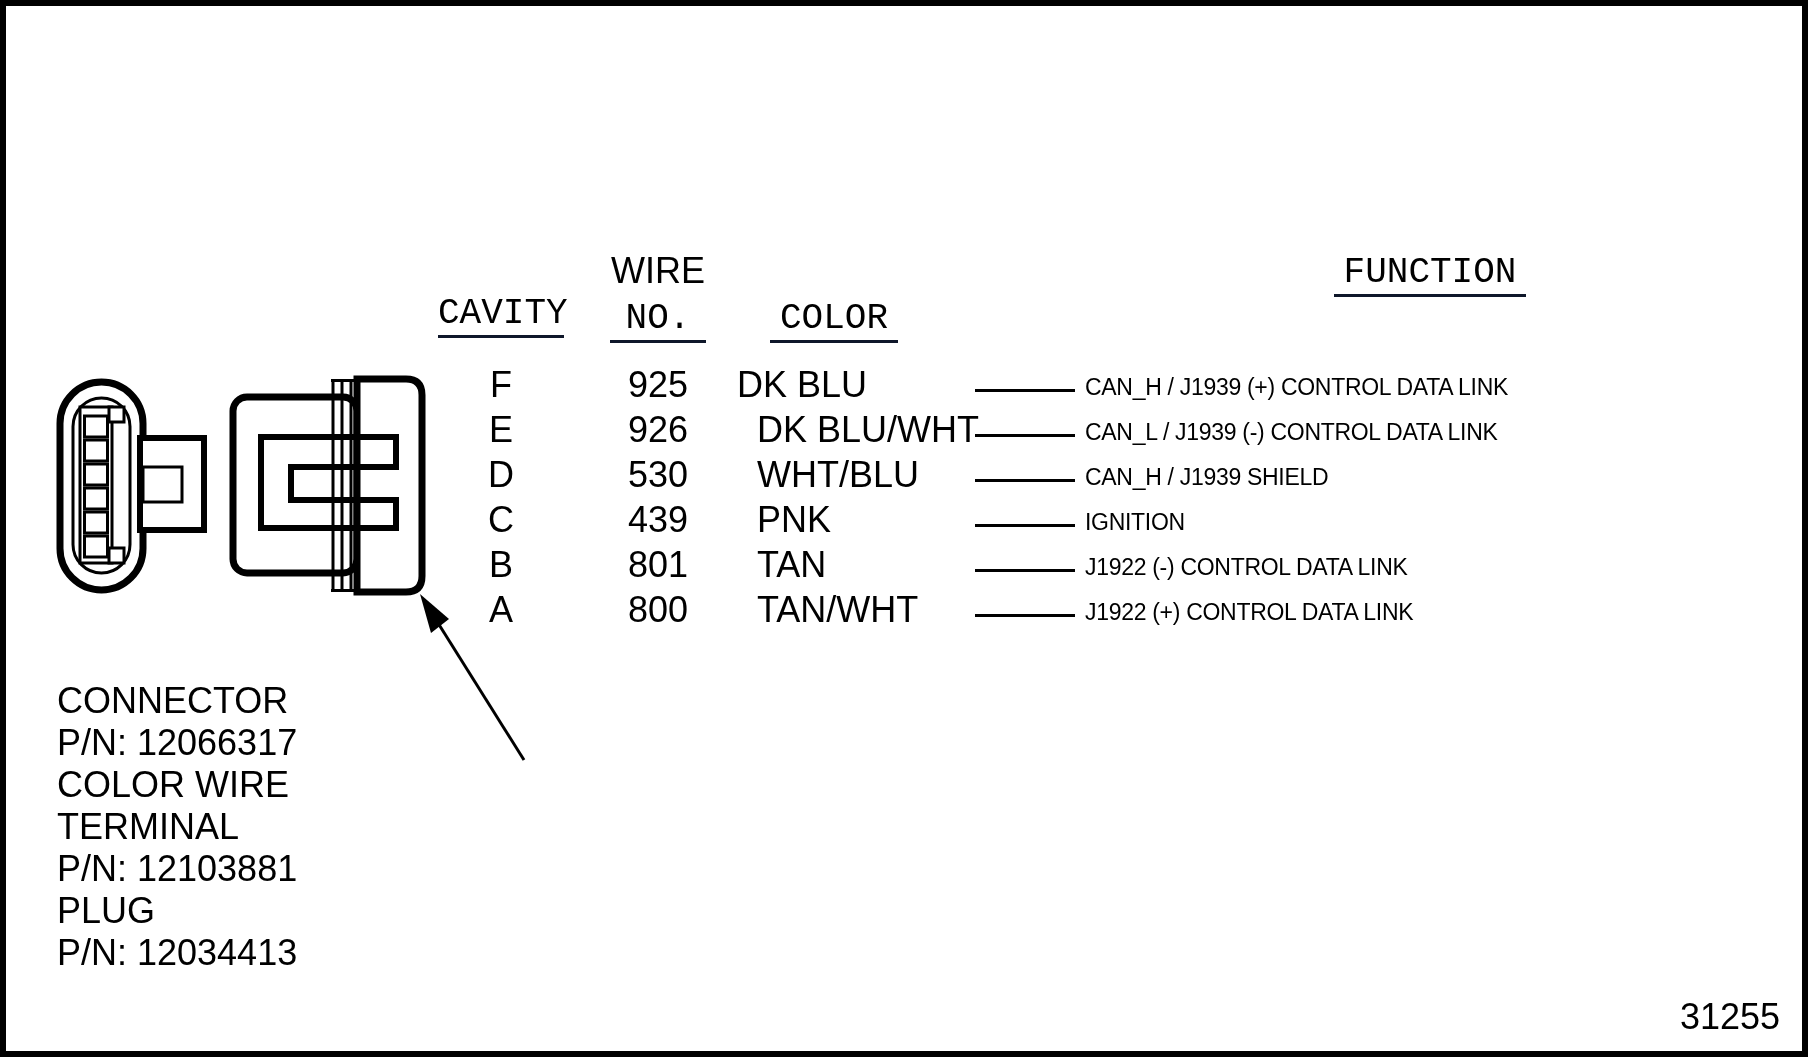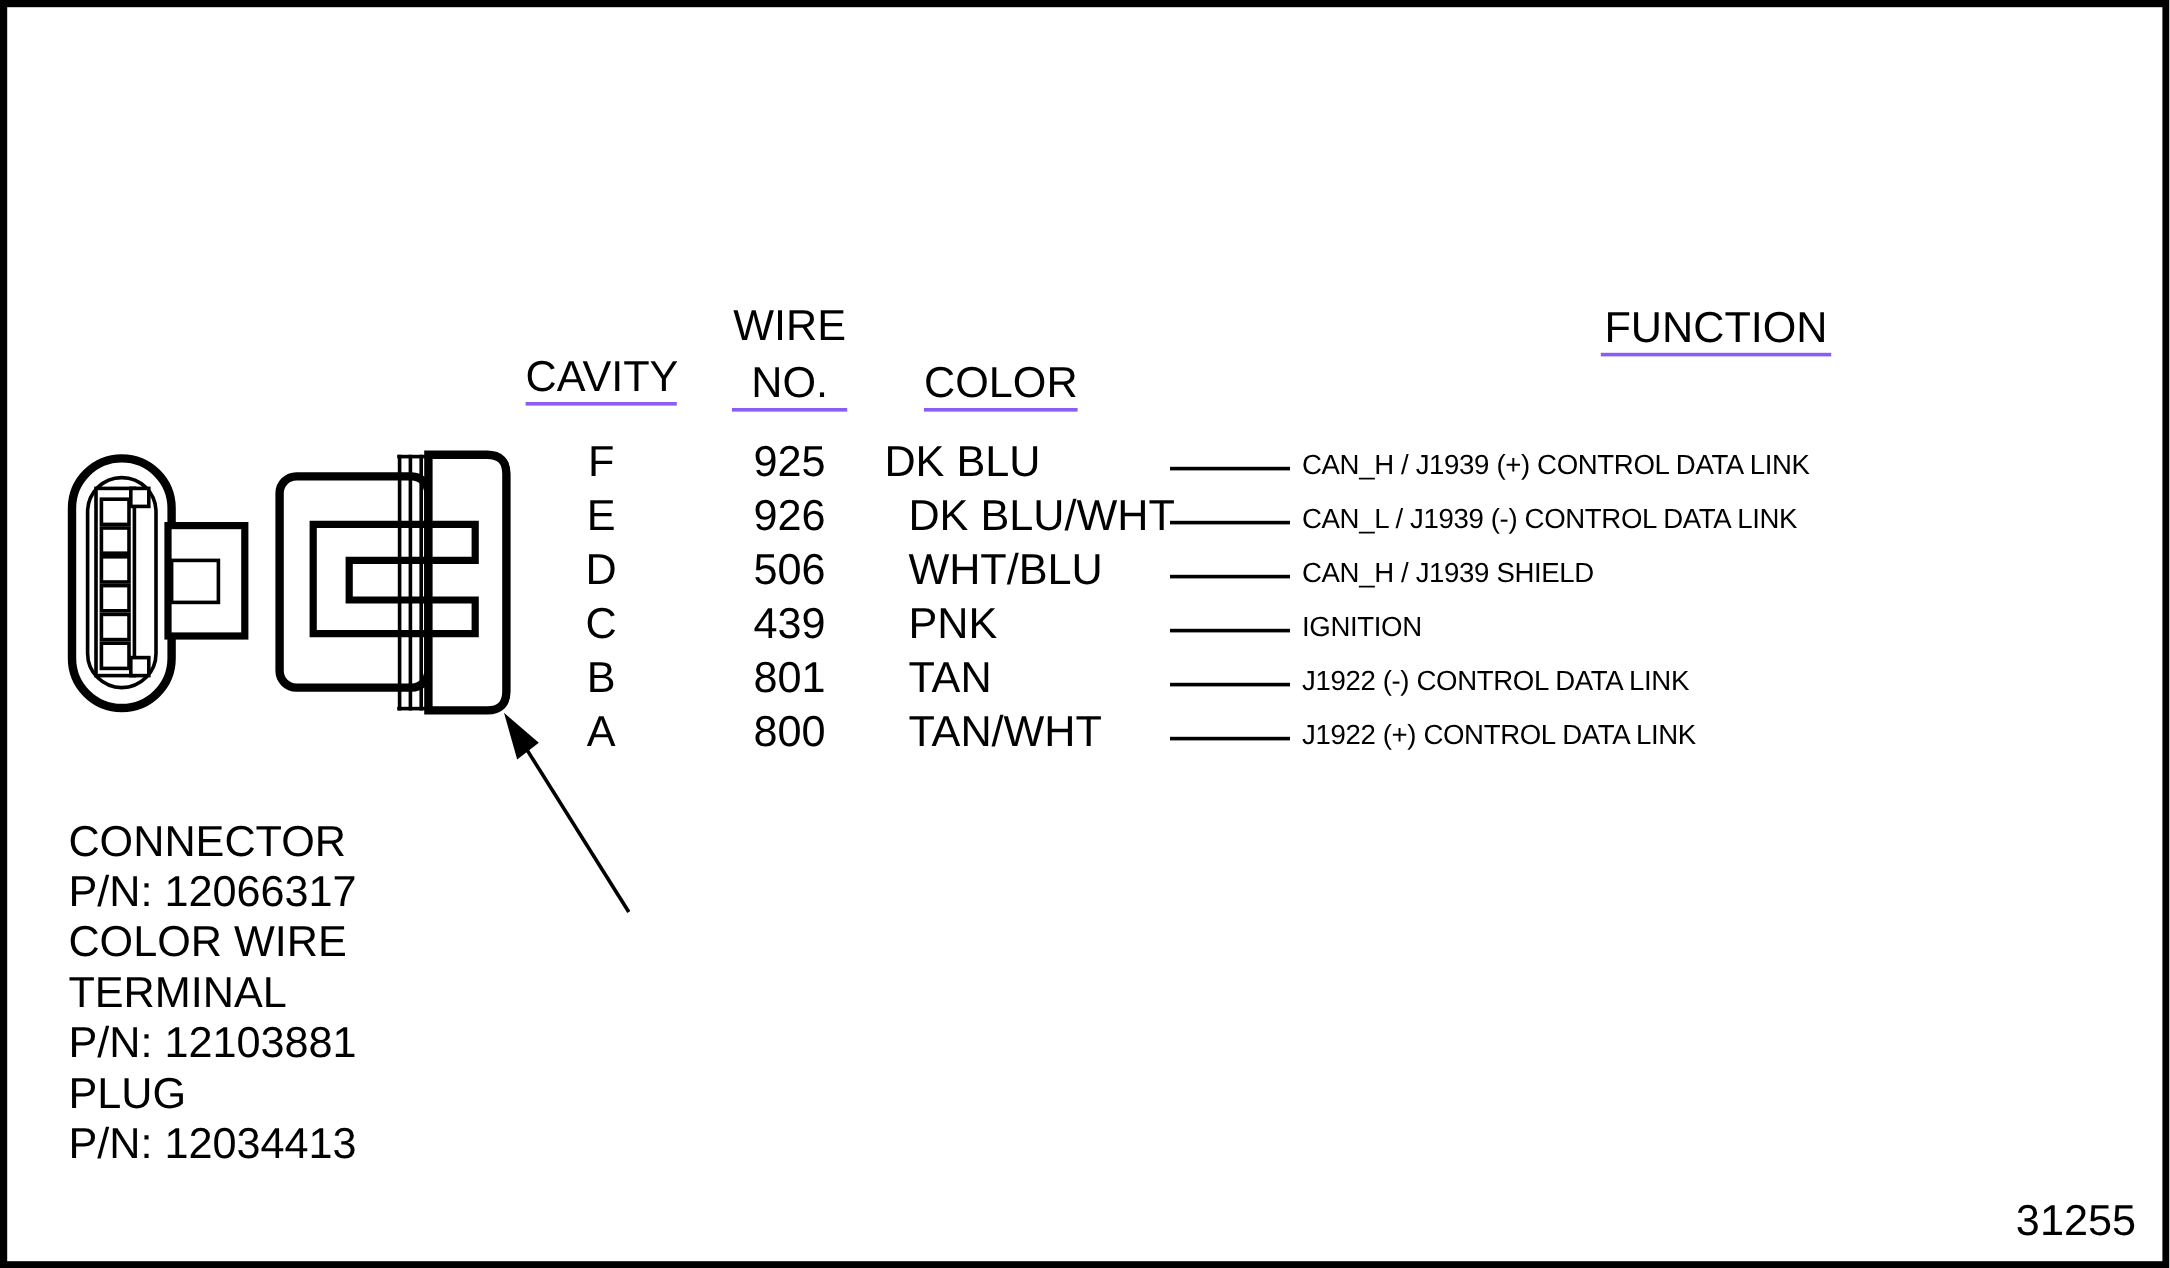--- a/index.html
+++ b/index.html
@@ -24,22 +24,23 @@
     border: 6px solid #000000;
   }
   .hdr {
     position: absolute;
     font-size: 36px;
     line-height: 38px;
     text-align: center;
     white-space: nowrap;
   }
   .hdr.u {
-    border-bottom: 3px solid #8b5cf6;
+    border-bottom: 3px solid #0f172a;
     padding-bottom: 2px;
+    font-family: Liberation Mono, monospace;
   }
   .cell {
     position: absolute;
     font-size: 36px;
     line-height: 40px;
     white-space: nowrap;
   }
   .cell.center { text-align: center; }
   .stub {
     position: absolute;
@@ -119,21 +120,21 @@
       <div class="cell center" style="left:598px; top:365px; width:120px;">925</div>
       <div class="cell" style="left:737px; top:365px;">DK BLU</div>
       <div class="stub" style="left:975px; top:389px; width:100px;"></div>
       <div class="cell func" style="left:1085px; top:367px;">CAN_H / J1939 (+) CONTROL DATA LINK</div>
       <div class="cell center" style="left:438px; top:410px; width:126px;">E</div>
       <div class="cell center" style="left:598px; top:410px; width:120px;">926</div>
       <div class="cell" style="left:757px; top:410px;">DK BLU/WHT</div>
       <div class="stub" style="left:975px; top:434px; width:100px;"></div>
       <div class="cell func" style="left:1085px; top:412px;">CAN_L / J1939 (-) CONTROL DATA LINK</div>
       <div class="cell center" style="left:438px; top:455px; width:126px;">D</div>
-      <div class="cell center" style="left:598px; top:455px; width:120px;">506</div>
+      <div class="cell center" style="left:598px; top:455px; width:120px;">530</div>
       <div class="cell" style="left:757px; top:455px;">WHT/BLU</div>
       <div class="stub" style="left:975px; top:479px; width:100px;"></div>
       <div class="cell func" style="left:1085px; top:457px;">CAN_H / J1939 SHIELD</div>
       <div class="cell center" style="left:438px; top:500px; width:126px;">C</div>
       <div class="cell center" style="left:598px; top:500px; width:120px;">439</div>
       <div class="cell" style="left:757px; top:500px;">PNK</div>
       <div class="stub" style="left:975px; top:524px; width:100px;"></div>
       <div class="cell func" style="left:1085px; top:502px;">IGNITION</div>
       <div class="cell center" style="left:438px; top:545px; width:126px;">B</div>
       <div class="cell center" style="left:598px; top:545px; width:120px;">801</div>

